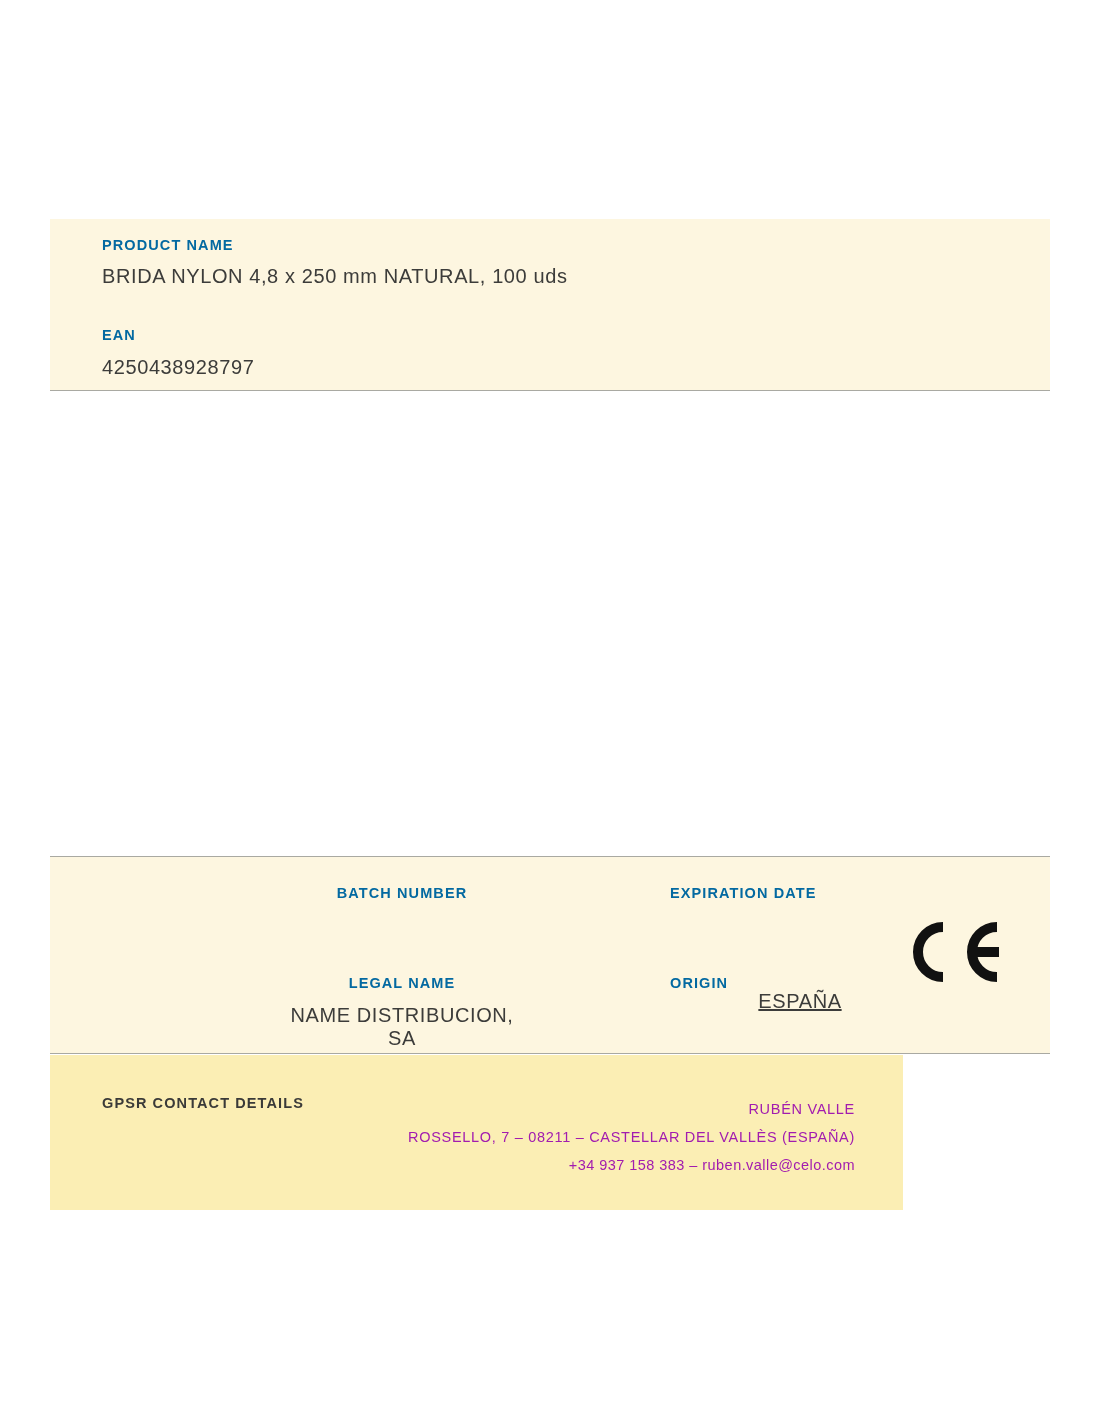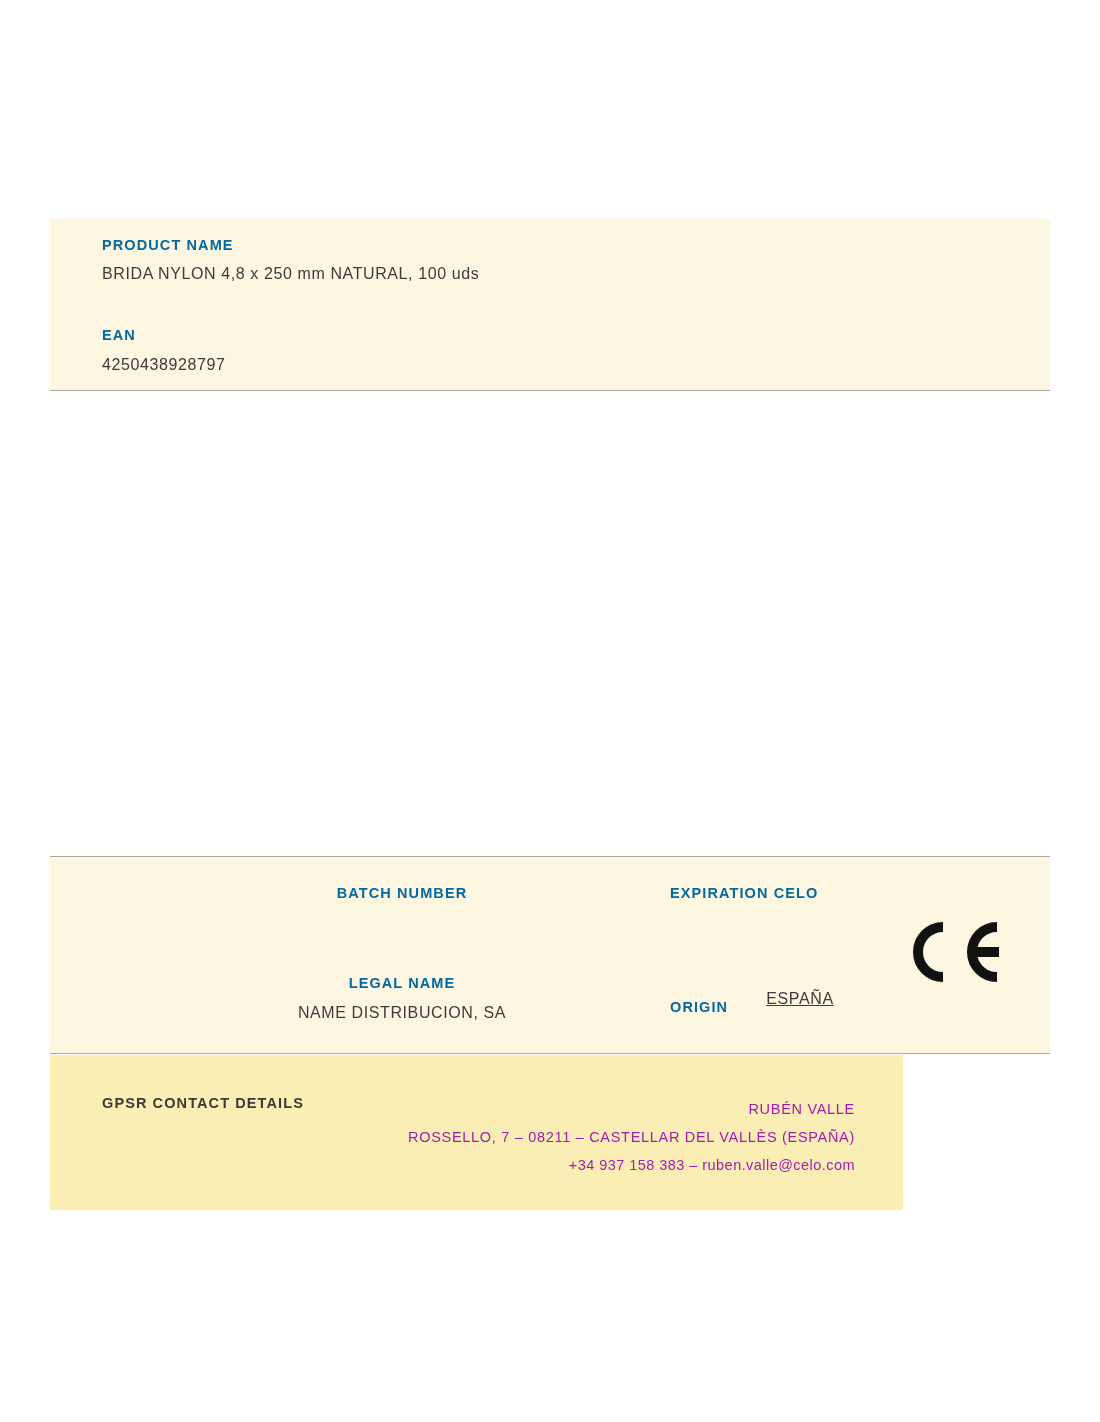--- a/index.html
+++ b/index.html
@@ -32,21 +32,21 @@
     border-bottom: 1px solid #a9a9a2;
     box-sizing: border-box;
   }
   .field-label {
     font-size: 14.5px;
     font-weight: 700;
     letter-spacing: 1.1px;
     color: #0369a1;
   }
   .field-value {
-    font-size: 16px;
+    font-size: 20px;
     font-weight: 400;
     letter-spacing: 0.6px;
     color: #3c3c3a;
   }
   .top-block .product-name-label {
     position: absolute;
     left: 52px;
     top: 18px;
   }
   .top-block .product-name-value {
@@ -119,21 +119,20 @@
     top: 147px;
     width: 250px;
     text-align: center;
   }
   .mid-block .origin-label {
     position: absolute;
     left: 620px;
     top: 118px;
     width: 260px;
     text-align: left;
-    margin-top: 24px;
   }
   .mid-block .origin-value {
     position: absolute;
     left: 620px;
     top: 133px;
     width: 260px;
     text-align: center;
     text-decoration: underline;
   }
   .ce-mark {
@@ -187,21 +186,21 @@
     <div class="field-label product-name-label">PRODUCT NAME</div>
     <div class="field-value product-name-value">BRIDA NYLON 4,8 x 250 mm NATURAL, 100 uds</div>
     <div class="field-label ean-label">EAN</div>
     <div class="field-value ean-value">4250438928797</div>
   </section>
 
   <section class="mid-block">
     <div class="field-label batch-label">BATCH NUMBER</div>
     <div class="field-value batch-value"></div>
 
-    <div class="field-label expiry-label">EXPIRATION CELO</div>
+    <div class="field-label expiry-label">EXPIRATION DATE</div>
     <div class="field-value expiry-value"></div>
 
     <div class="field-label legal-label">LEGAL NAME</div>
     <div class="field-value legal-value">NAME DISTRIBUCION, SA</div>
 
     <div class="field-label origin-label">ORIGIN</div>
     <div class="field-value origin-value">ESPAÑA</div>
 
     <span class="ce-mark">
       <svg viewBox="0 0 100 66" width="100" height="66" aria-hidden="true">

